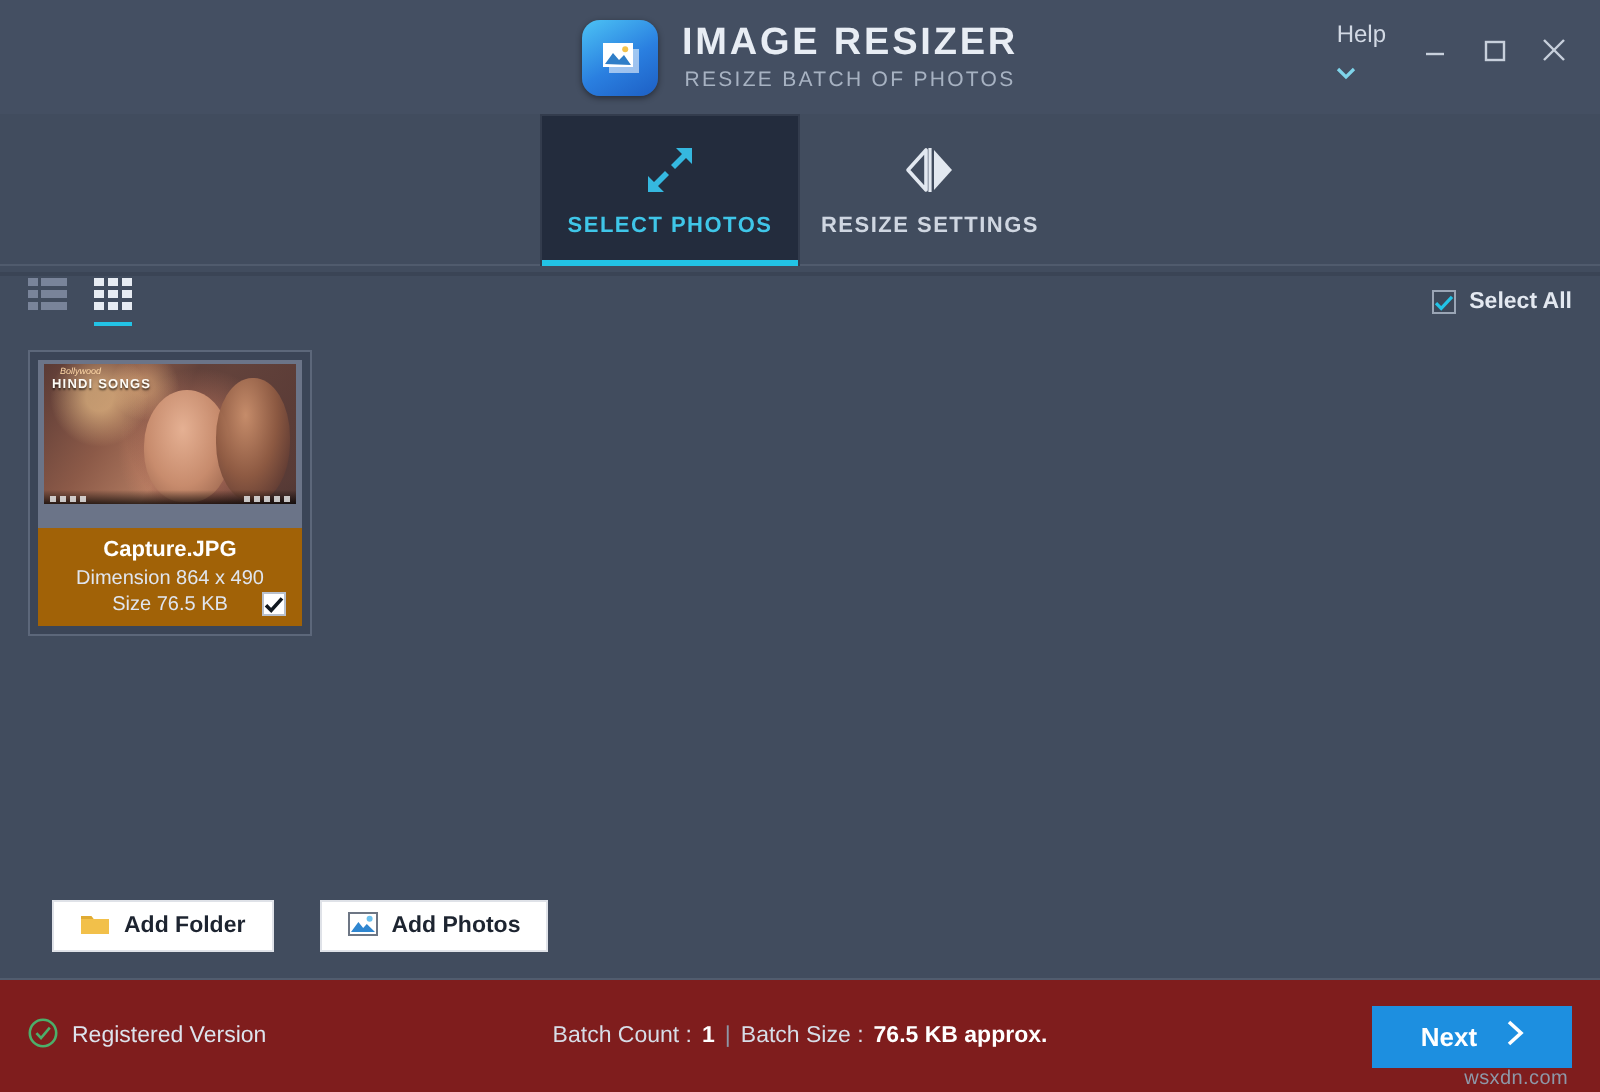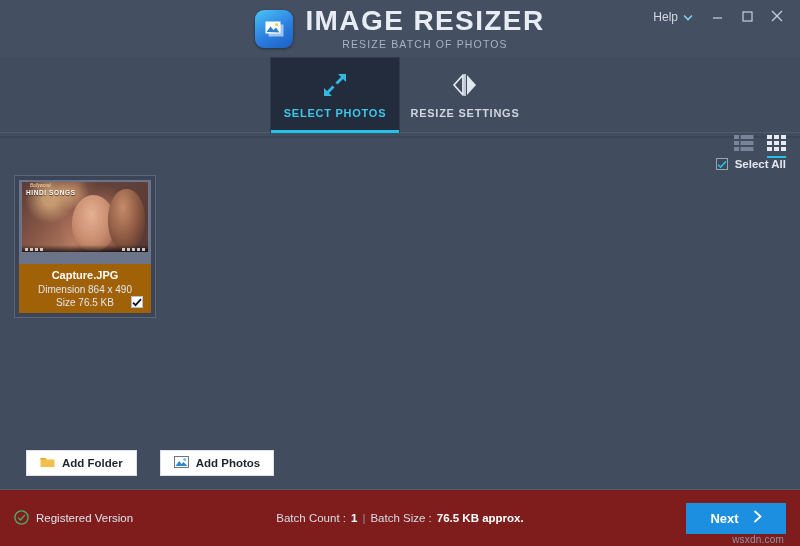--- a/index.html
+++ b/index.html
@@ -30,21 +30,21 @@
   .brand-logo {
     width: 38px; height: 38px;
     border-radius: 9px;
     background: linear-gradient(150deg, #4cc3f5 0%, #2a7fe0 55%, #1d5fc4 100%);
     display: flex; align-items: center; justify-content: center;
     box-shadow: 0 1px 3px rgba(0,0,0,.45);
     position: relative;
   }
   .brand-text { line-height: 1; }
   .brand-title {
-    font-size: 28px;
+    font-size: 19px;
     font-weight: bold;
     letter-spacing: 1.4px;
     color: #e8edf4;
   }
   .brand-sub {
     font-size: 10.5px;
     letter-spacing: 1.15px;
     color: #a7b2c2;
     margin-top: 4px;
     text-align: center;
@@ -55,20 +55,21 @@
     right: 9px; top: 6px;
     display: flex;
     align-items: center;
     gap: 2px;
   }
   .help-btn {
     display: flex; align-items: flex-start; gap: 5px;
     font-size: 12px; color: #d2d9e4;
     padding: 4px 8px;
     cursor: default;
+    flex-direction: column;
   }
   .wbtn {
     width: 28px; height: 22px;
     display: flex; align-items: center; justify-content: center;
     color: #c8d0dc;
     cursor: default;
   }
 
   
   .tabs {
@@ -119,24 +120,23 @@
     position: absolute;
     left: 0; right: 0; bottom: -3px;
     height: 2px;
     background: #3a4455;
   }
 
   
   .toolrow {
     height: 32px;
     display: flex;
-    align-items: flex-end;
+    align-items: center;
     padding: 0 14px;
     justify-content: space-between;
-    flex-direction: column;
   }
   .viewtoggles { display: flex; align-items: center; gap: 13px; }
   .vt { position: relative; cursor: default; padding-bottom: 3px; }
   .vt.active::after {
     content: "";
     position: absolute;
     left: 0; right: 0; bottom: 0;
     height: 2px; background: #22c3e6;
   }
   .selectall {

